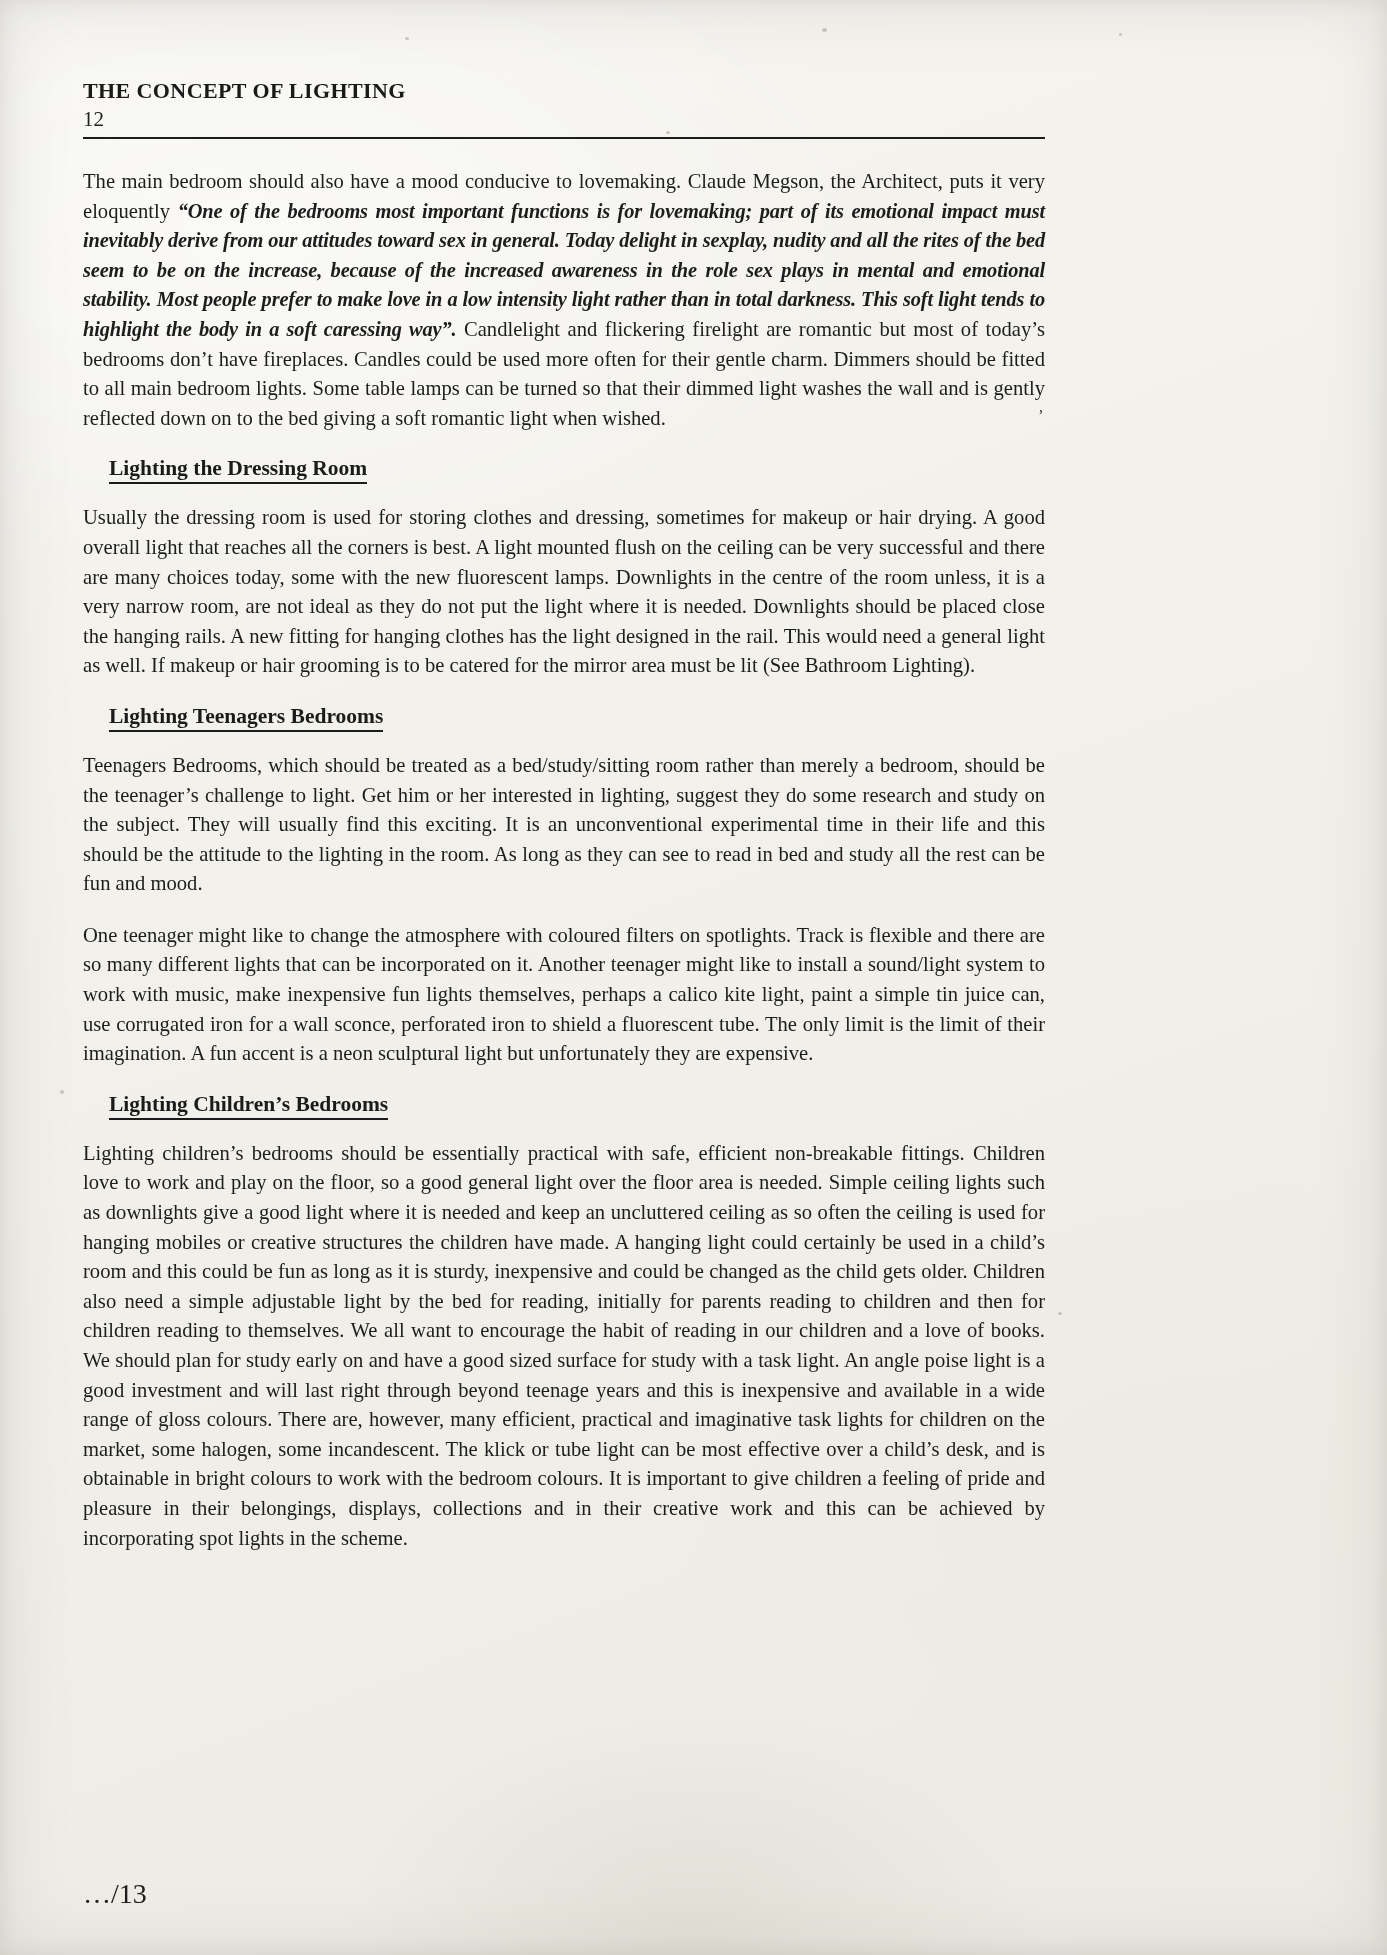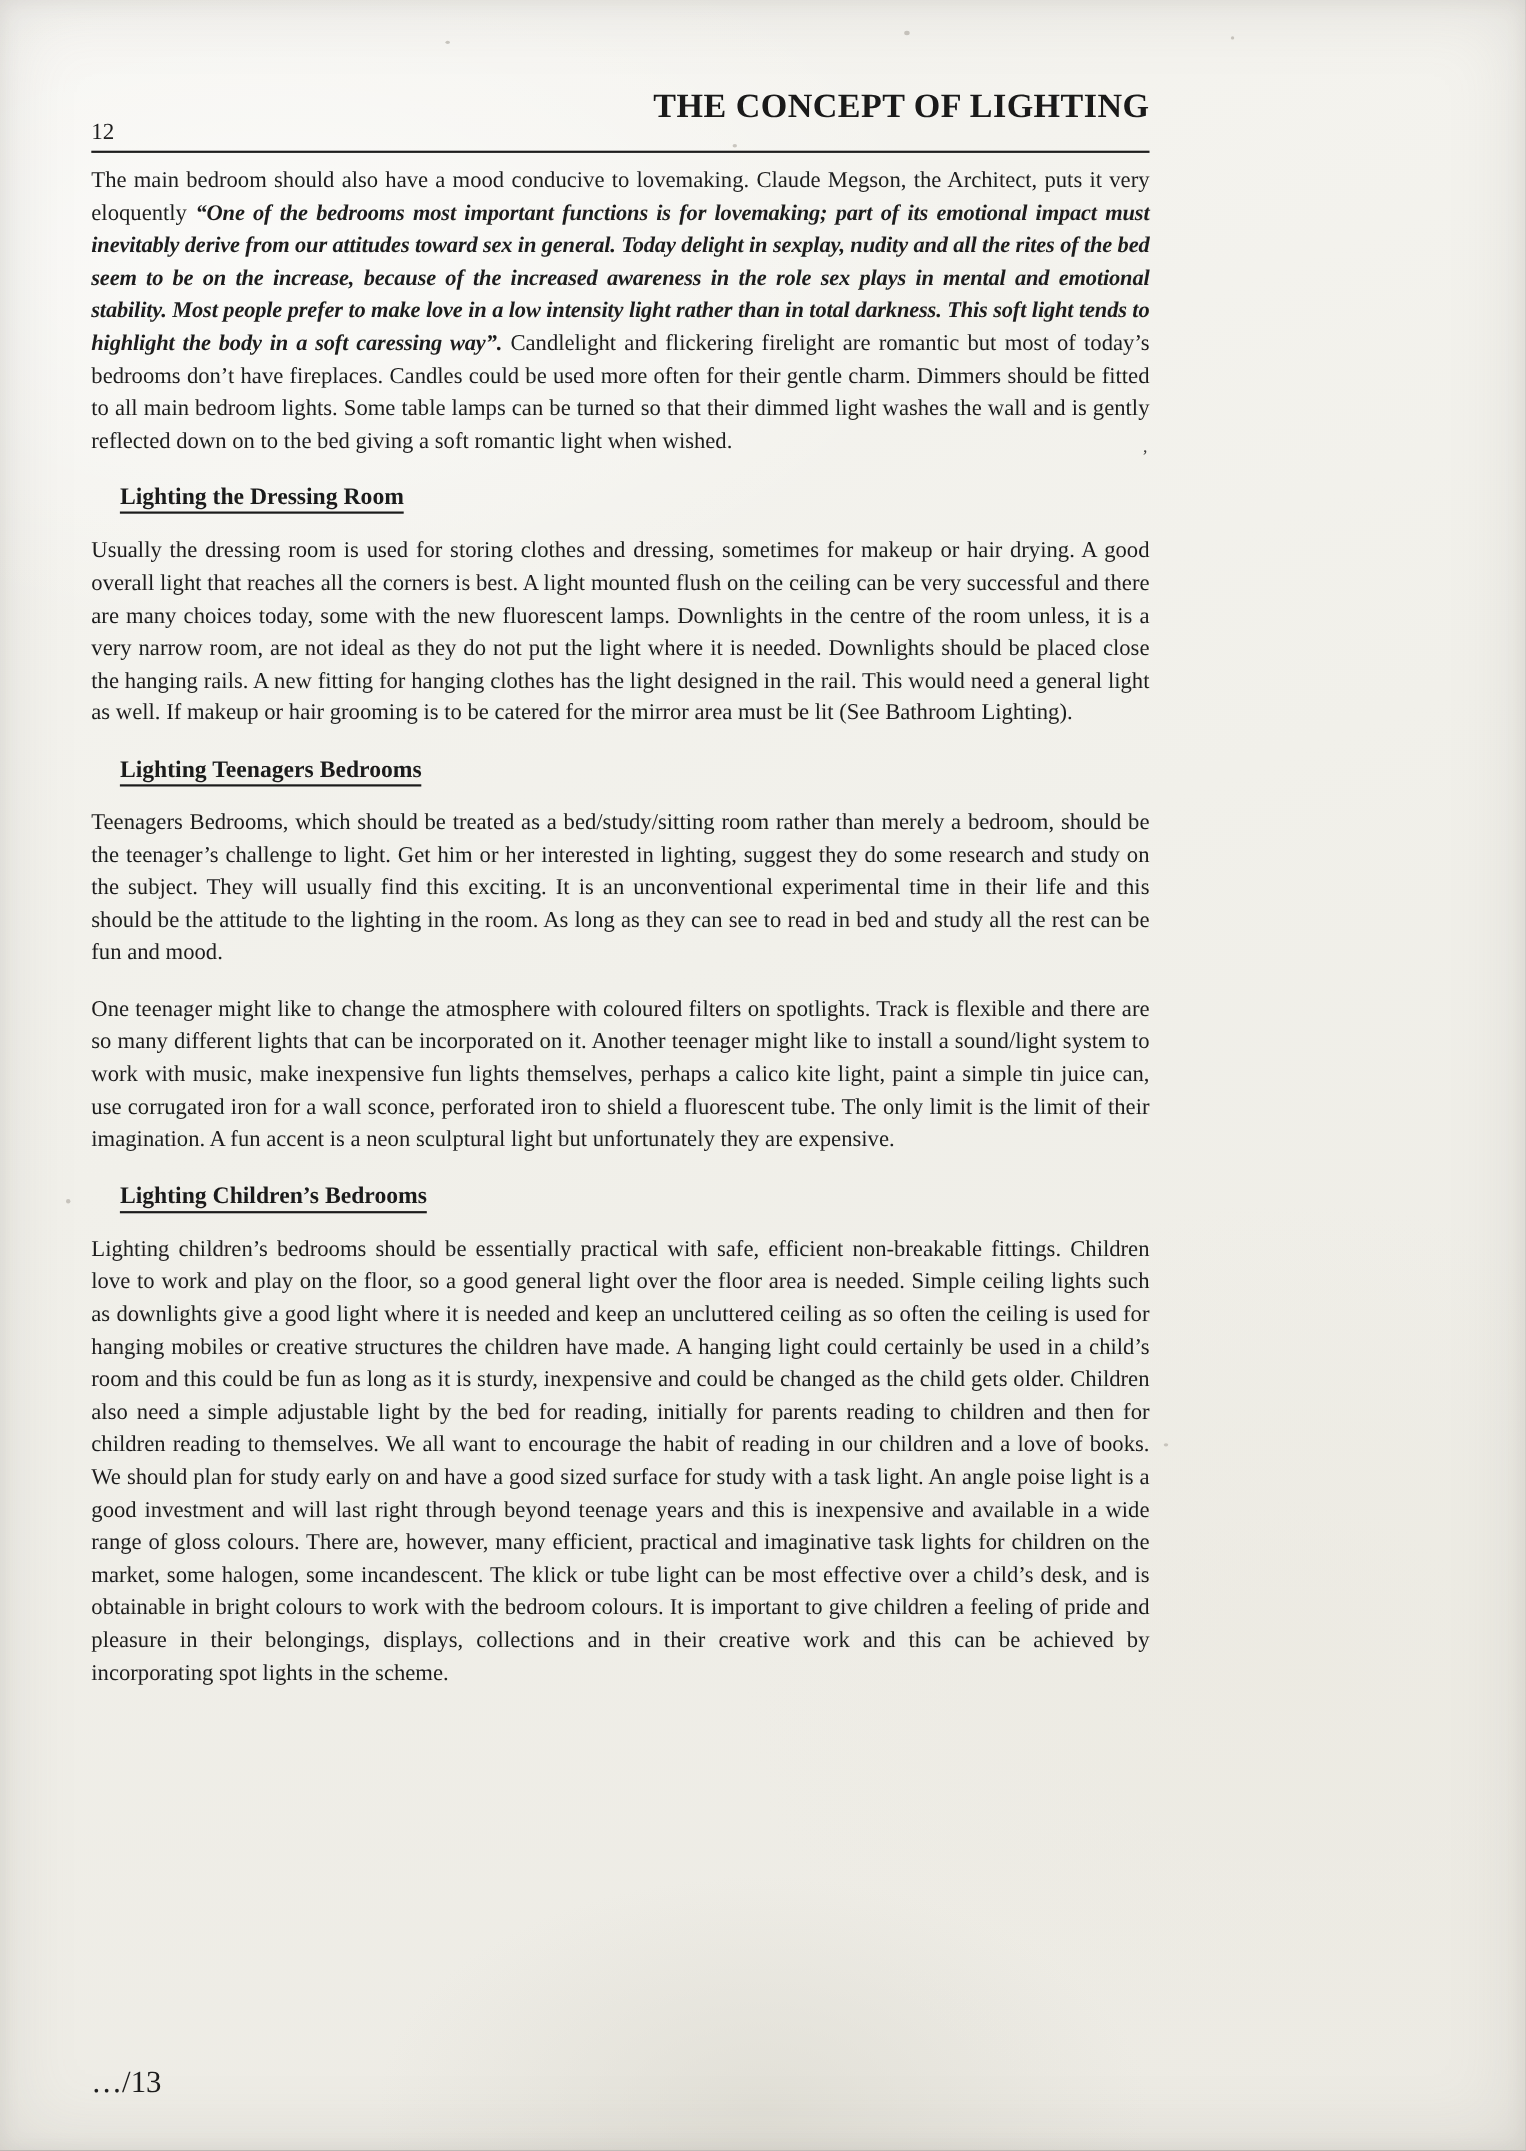--- a/index.html
+++ b/index.html
@@ -33,23 +33,23 @@
       inset 0 0 70px rgba(120,118,110,0.18),
       inset 0 0 18px rgba(120,118,110,0.12);
   }
 
   
   .running-head {
     position: absolute;
     left: 83px;
     top: 78px;
     width: 962px;
-    text-align: right;
+    text-align: left;
     font-weight: bold;
-    font-size: 31px;
+    font-size: 22px;
     letter-spacing: 0.4px;
     color: #1a1a1a;
   }
 
   
   .folio {
     position: absolute;
     left: 83px;
     top: 107px;
     font-size: 21px;
@@ -66,21 +66,21 @@
   }
 
   
   .body-block {
     position: absolute;
     left: 83px;
     top: 150px;
     width: 962px;
   }
   p.para {
-    margin: 0 0 22px 0;
+    margin: 17px 0 22px 0;
     font-size: 20.6px;
     line-height: 29.6px;
     text-align: justify;
     text-justify: inter-word;
     color: #1d1d1d;
   }
   p.para.tight { margin-bottom: 20px; }
 
   .quote {
     font-weight: bold;

